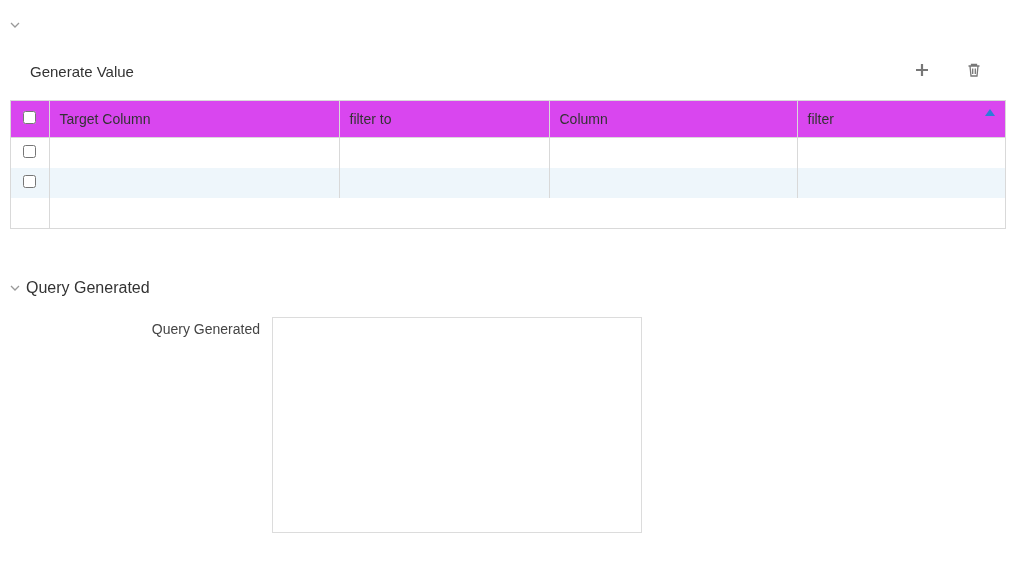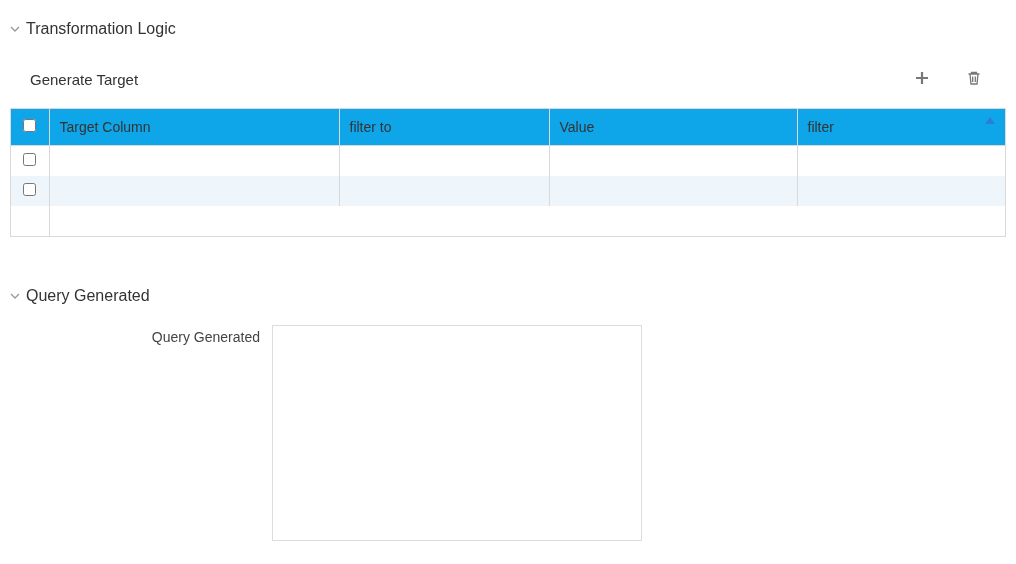--- a/index.html
+++ b/index.html
@@ -70,21 +70,21 @@
     .table-wrap {
       border: 1px solid #d9d9d9;
       margin: 0 0 0 0;
     }
     table {
       width: 100%;
       border-collapse: collapse;
       table-layout: fixed;
     }
     thead tr {
-      background: #0ea5e9;
+      background: #d946ef;
     }
     th {
       text-align: left;
       font-weight: 400;
       padding: 10px 10px;
       border-right: 1px solid #d9d9d9;
       border-bottom: 1px solid #d9d9d9;
       color: #333;
       font-size: 14px;
       position: relative;
@@ -170,25 +170,24 @@
 </head>
 <body>
 
 <div class="section">
   <div class="section-header">
     <span class="chevron">
       <svg width="10" height="10" viewBox="0 0 10 10">
           <path d="M1 3 L5 7 L9 3" fill="none" stroke="#999" stroke-width="1.3"></path>
         </svg>
     </span>
-    <span class="section-title">Transformation Logic</span>
   </div>
 
   <div class="toolbar">
-    <span class="toolbar-label">Generate Target</span>
+    <span class="toolbar-label">Generate Value</span>
     <div class="toolbar-actions">
       <button class="icon-btn">
         <span>
           <svg viewBox="0 0 16 16">
               <path d="M8 2v12M2 8h12" stroke="currentColor" stroke-width="2.2" fill="none"></path>
             </svg>
         </span>
       </button>
       <button class="icon-btn">
         <span>
@@ -202,21 +201,21 @@
 
   <div class="table-wrap">
     <table>
       <thead>
         <tr>
           <th class="col-check">
             <input type="checkbox" style="">
           </th>
           <th class="col-target">Target Column</th>
           <th class="col-equal">filter to</th>
-          <th class="col-value">Value</th>
+          <th class="col-value">Column</th>
           <th class="col-filter">
             <span>filter</span>
             <span class="sort-indicator"></span>
           </th>
         </tr>
       </thead>
       <tbody>
         <tr>
           <td class="col-check"><input type="checkbox" style=""></td>
           <td></td>

